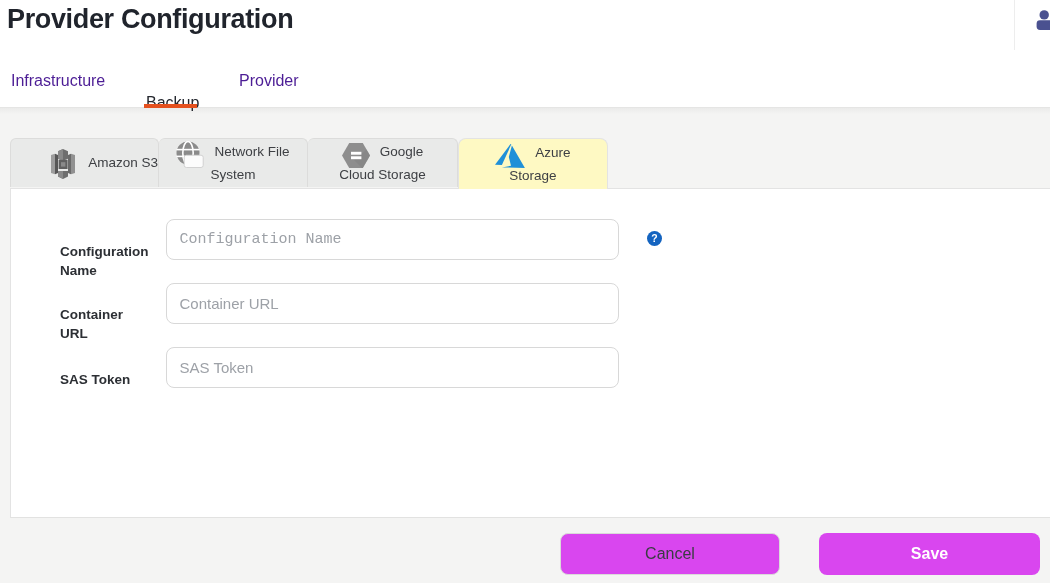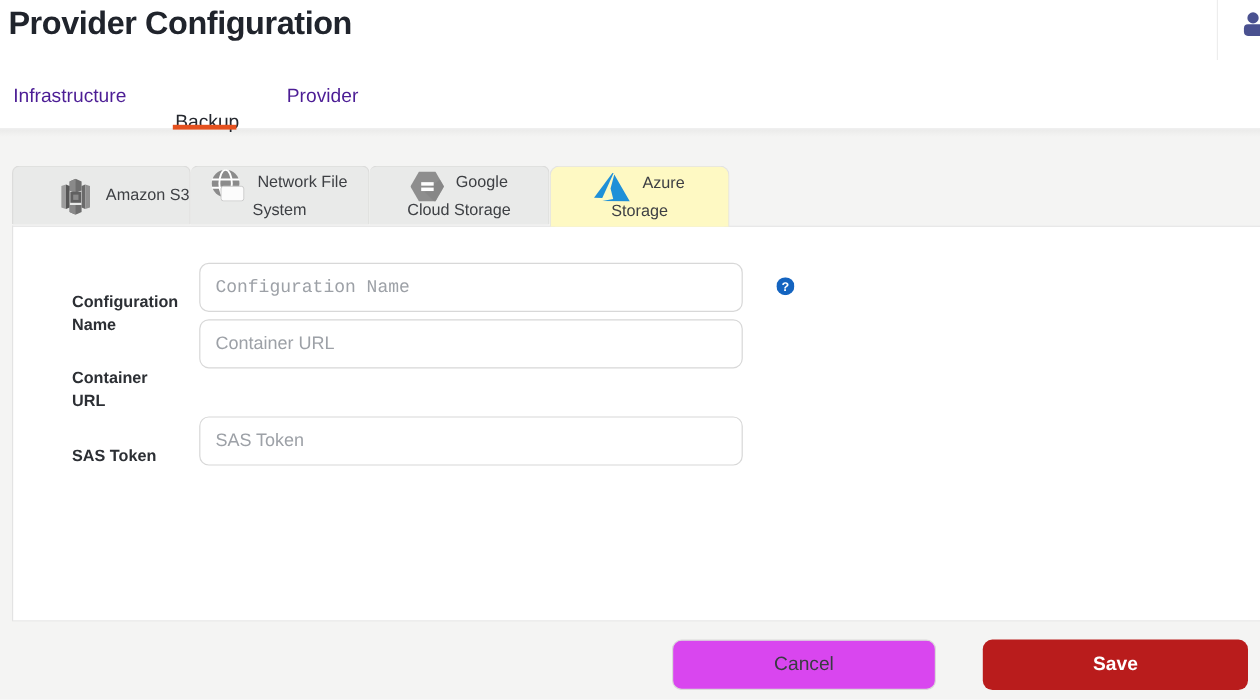--- a/index.html
+++ b/index.html
@@ -46,31 +46,31 @@
   .lab1 { left:60px; top:226px; }
   .lab2 { left:60px; top:289px; }
   .lab3 { left:60px; top:354px; }
 
   .finput { position:absolute; z-index:3; left:166px; width:453px; height:41px;
             border:1px solid #d8d8d8; border-radius:8px; background:#fff;
             font-family:"Liberation Sans", sans-serif; font-size:15px; color:#9da1a7;
             padding-left:12.5px; outline:none; }
   .finput::placeholder { color:#9da1a7; opacity:1; }
   .in1 { top:219px;font-family:Liberation Mono, monospace; }
-  .in2 { top:266px; }
+  .in2 { top:283px; }
   .in3 { top:347px; }
 
   .help { position:absolute; z-index:3; left:647px; top:231px; width:15px; height:15px; }
 
   
   .footer { position:absolute; left:0; top:518px; width:1050px; height:65px; background:#f4f4f3; }
   .btn { position:absolute; z-index:3; top:533px; height:42px; border-radius:8px; font-size:16px;
          display:flex; align-items:center; justify-content:center; }
   .btn-cancel { left:560px; width:220px; background:#d946ef; border:1px solid #dadad9; color:#393c41; }
-  .btn-save { left:819px; width:221px; background:#b91c1c; color:#ffffff; font-weight:bold; }
+  .btn-save { left:819px; width:221px; background:#d946ef; color:#ffffff; font-weight:bold; }
 </style>
 </head>
 <body>
 
   <div class="panel"></div>
 
   <div class="topshade"></div>
   <div class="header">
     <div class="title">Provider Configuration</div>
     <div class="hsep"></div>

